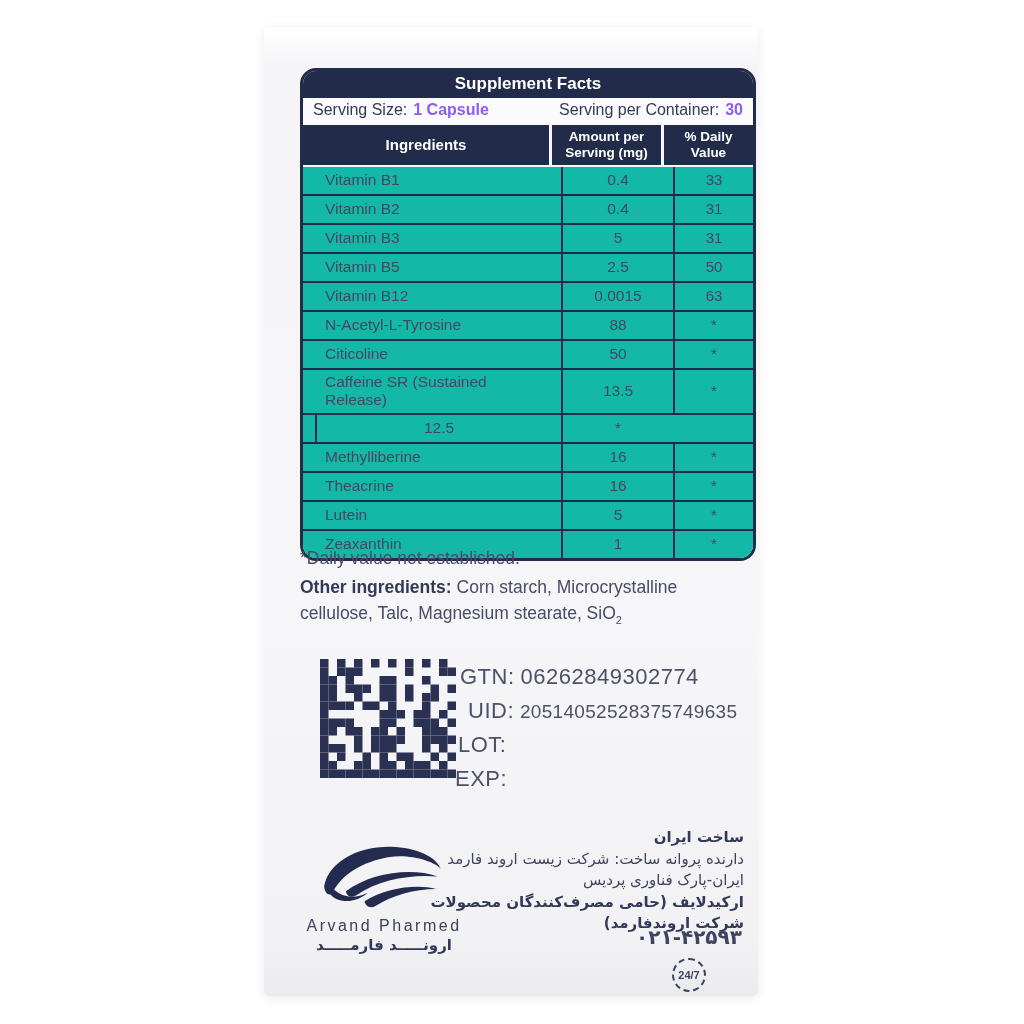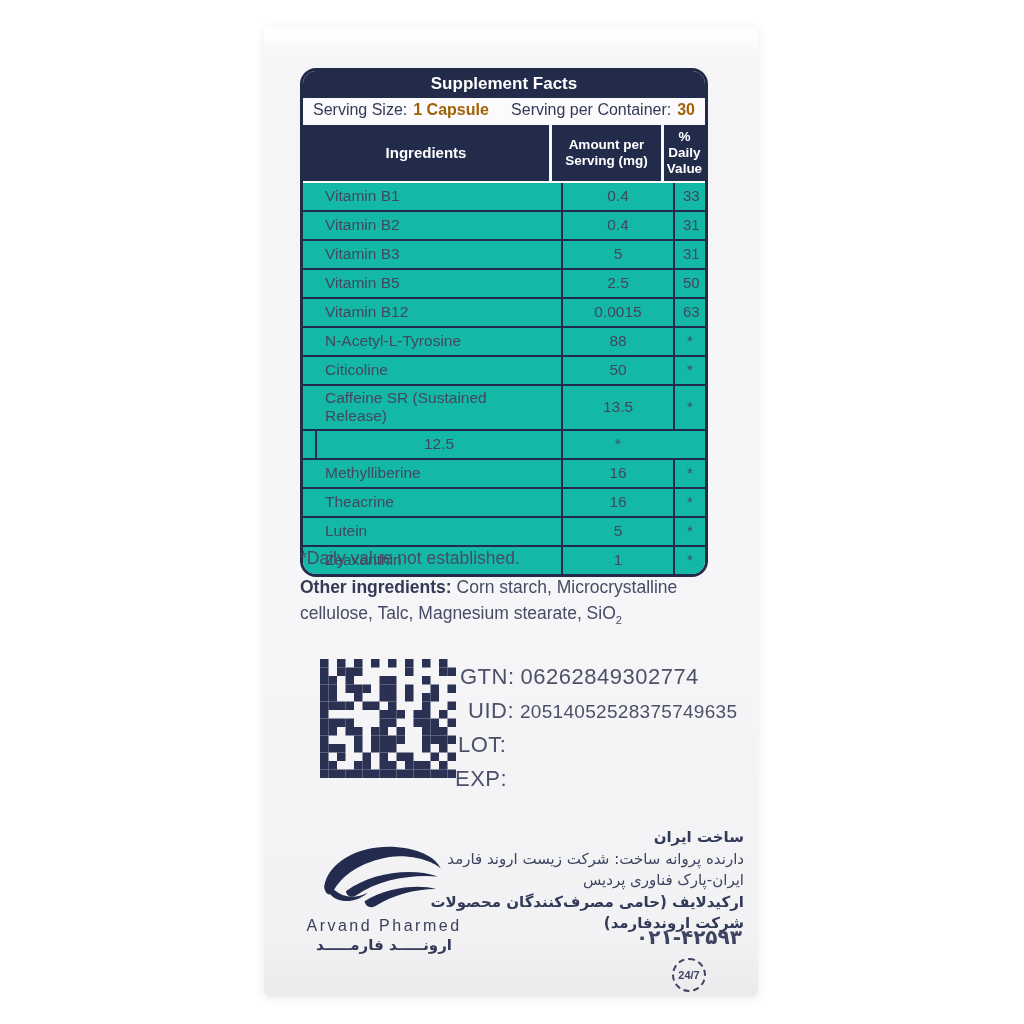--- a/index.html
+++ b/index.html
@@ -16,32 +16,32 @@
     border-radius:5px;
     box-shadow:0 2px 10px rgba(40,45,70,0.10);
   }
   .box::before { 
     content:""; position:absolute; left:0; top:0; width:100%; height:22px;
     background:linear-gradient(180deg,rgba(255,255,255,.9),rgba(255,255,255,0));
     border-radius:5px 5px 0 0;
   }
 
   
-  .sf { position:absolute; left:36px; top:41px; width:408px; }
+  .sf { position:absolute; left:36px; top:41px; width:456px; }
   .sf-frame { border:3px solid #222b4a; border-radius:16px; overflow:hidden; background:#f8f8fa; }
   .sf-title {
     background:#222b4a; color:#ffffff; text-align:center;
     font-size:17px; font-weight:bold; padding:3px 0 4px;
   }
   .sf-serving {
     display:flex; justify-content:space-between; align-items:center;
     background:#fbfbfd; color:#343a56; font-size:16px; padding:3px 10px 4px;
   }
   .sf-serving .grp { display:flex; gap:6px; align-items:flex-end; }
-  .sf-serving b { font-weight:bold; color:#a16207; }
+  .sf-serving b { font-weight:bold; color:#8b5cf6; }
   .sf-head {
     display:grid; grid-template-columns:246px 112px 1fr;
     background:#222b4a; color:#ffffff;
     border-top:2px solid #f8f8fa; border-bottom:2px solid #f8f8fa;
   }
   .sf-head .hc {
     display:flex; align-items:center; justify-content:center; text-align:center;
     font-size:13.5px; font-weight:bold; line-height:1.18; padding:4px 2px; min-height:36px;
   }
   .sf-head .hc + .hc { border-left:3px solid #f8f8fa; }

